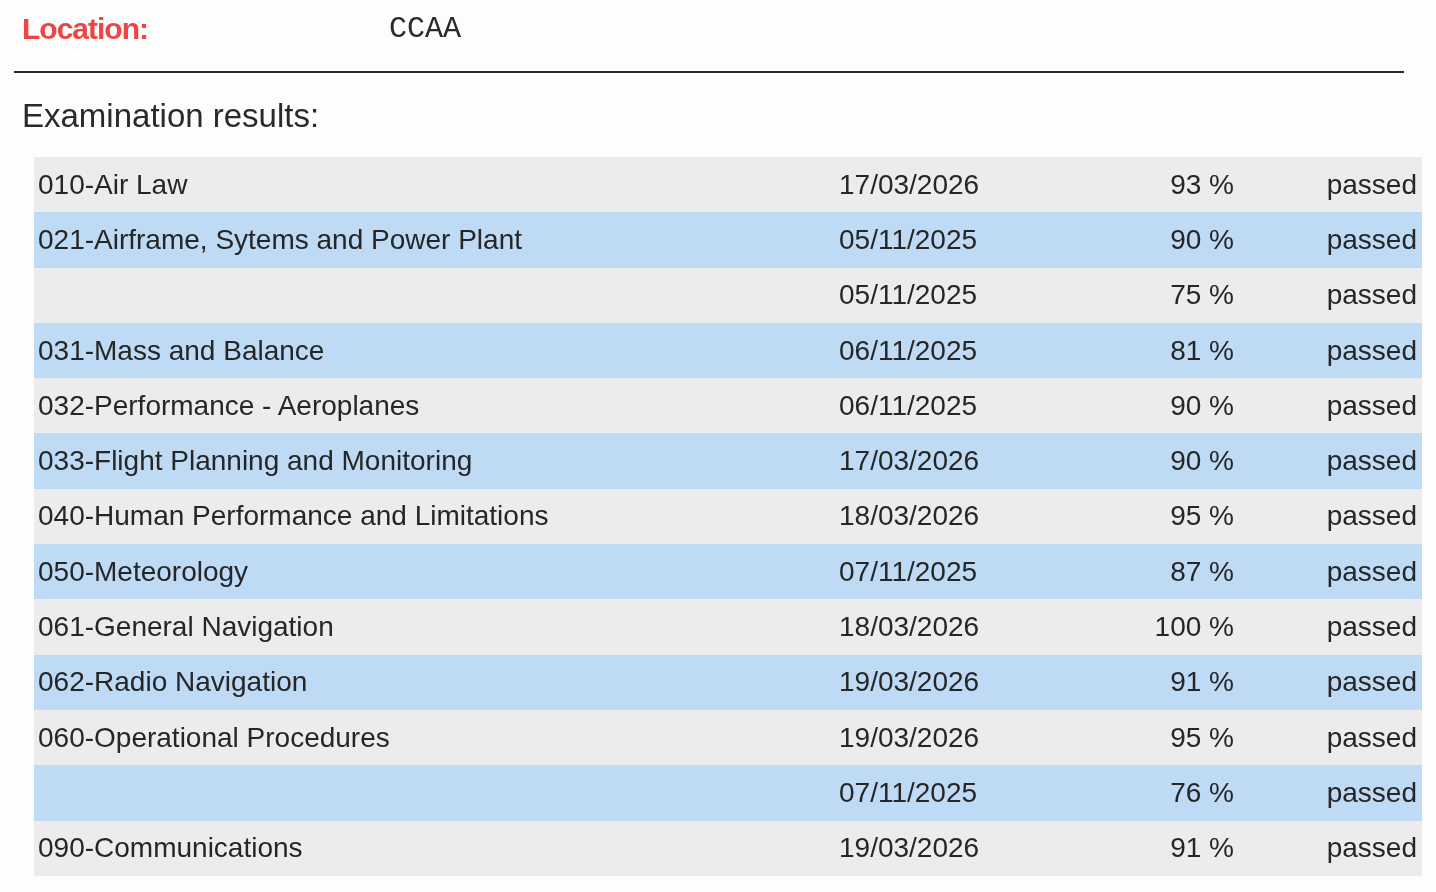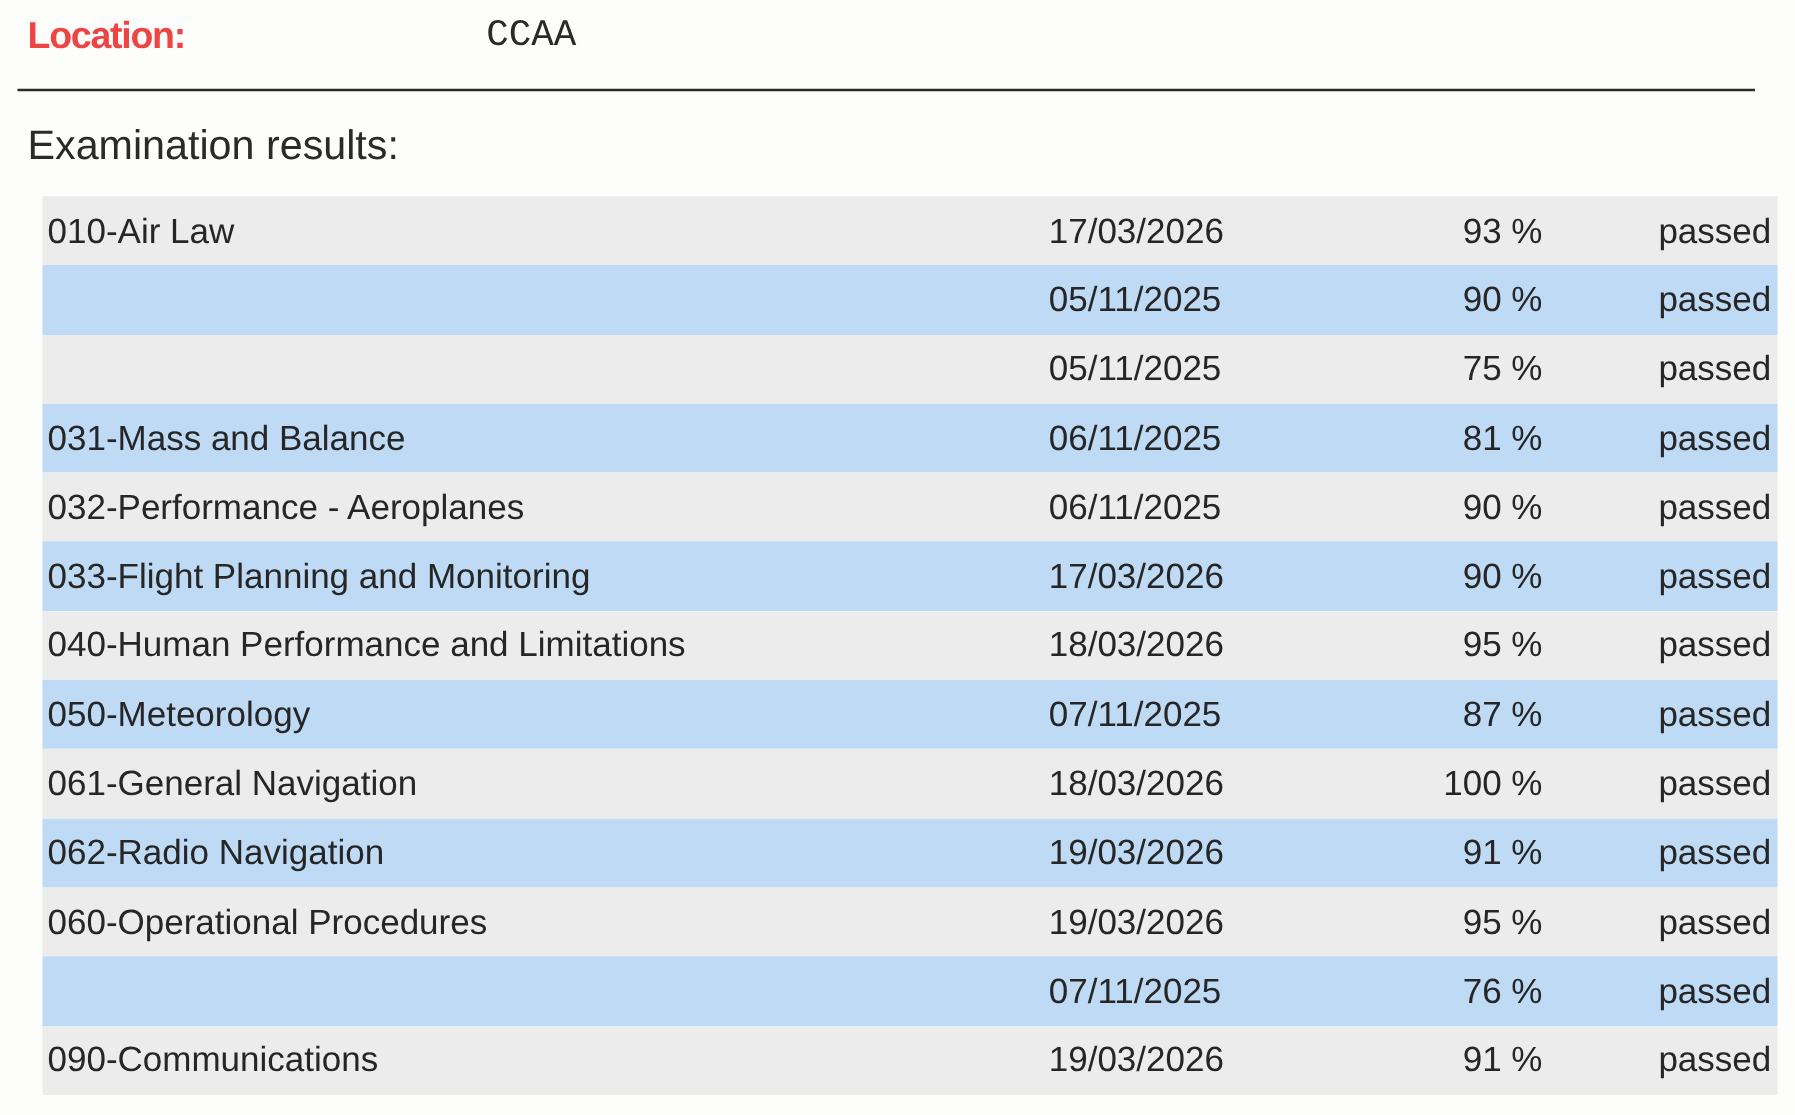--- a/index.html
+++ b/index.html
@@ -93,20 +93,21 @@
 <div class="section-title">Examination results:</div>
 
 <div class="results-table">
   <div class="row odd">
     <span class="cell subject">010-Air Law</span>
     <span class="cell date">17/03/2026</span>
     <span class="cell score">93 %</span>
     <span class="cell result">passed</span>
   </div>
   <div class="row even">
+    <span class="cell subject">021-Airframe, Sytems and Power Plant</span>
     <span class="cell date">05/11/2025</span>
     <span class="cell score">90 %</span>
     <span class="cell result">passed</span>
   </div>
   <div class="row odd">
     <span class="cell date">05/11/2025</span>
     <span class="cell score">75 %</span>
     <span class="cell result">passed</span>
   </div>
   <div class="row even">

